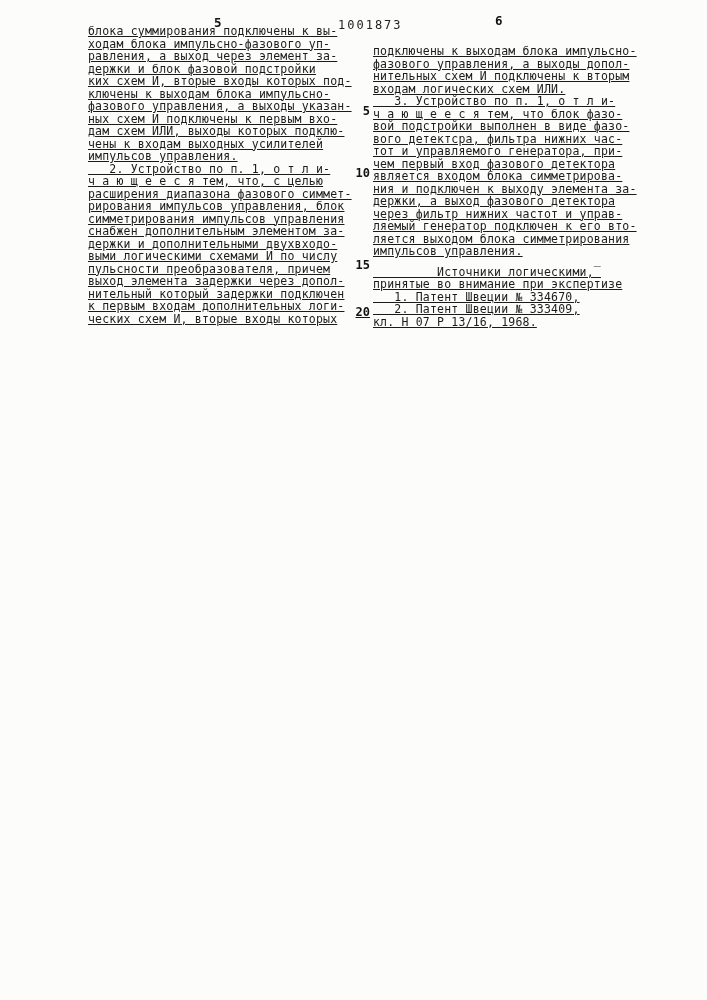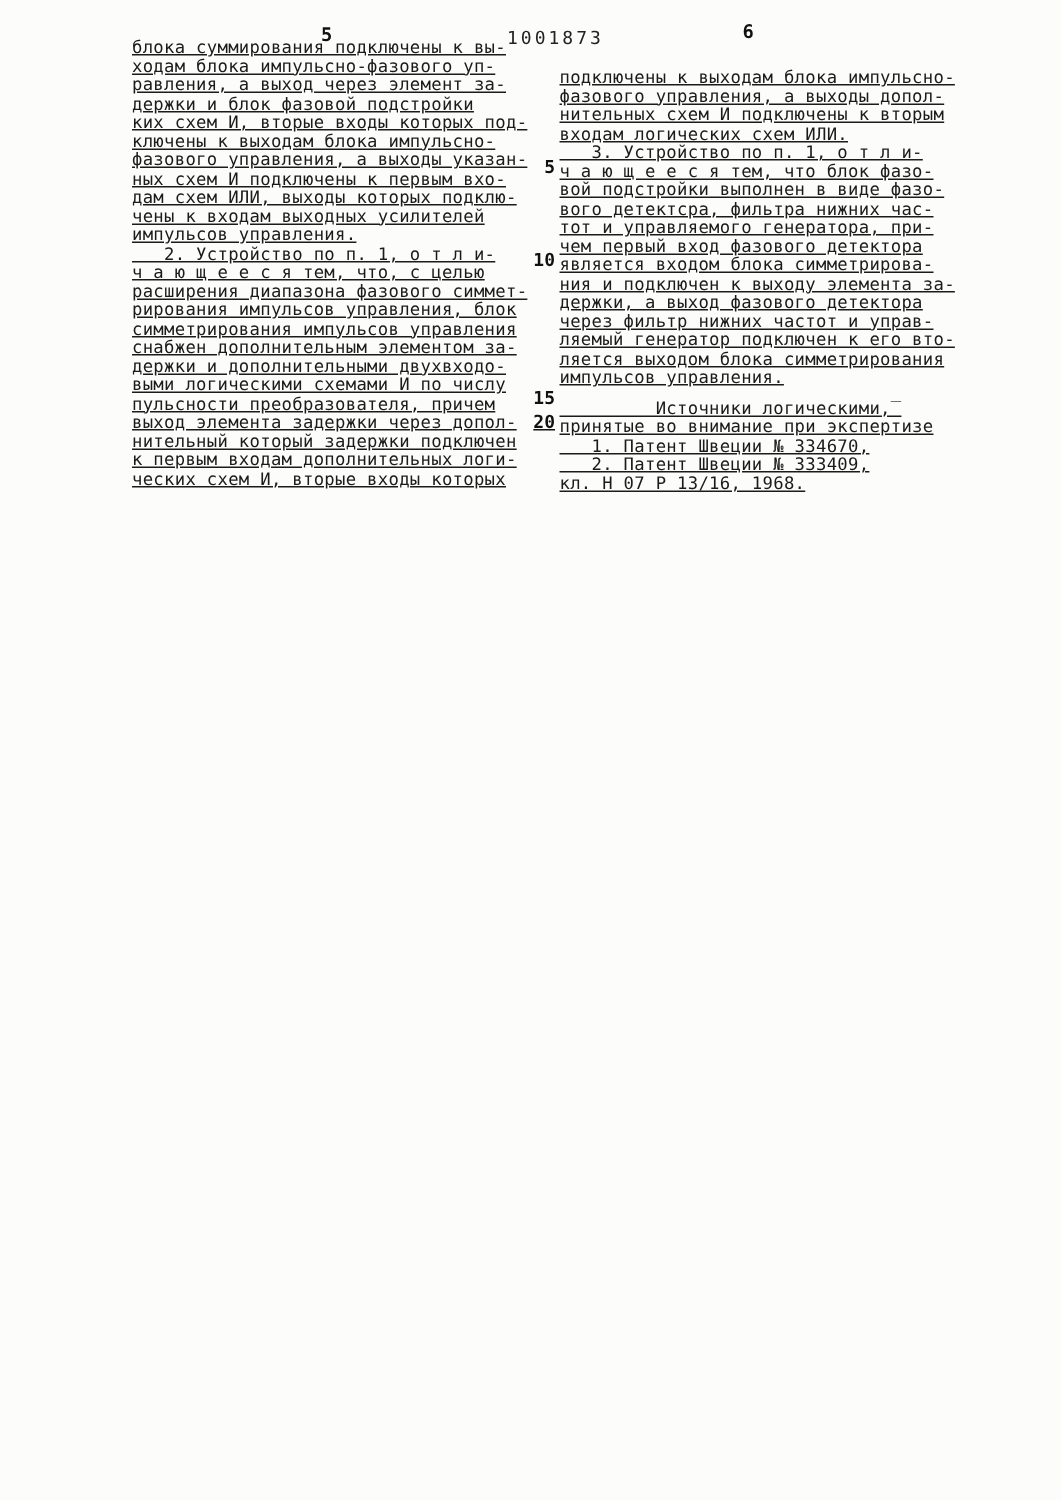--- a/index.html
+++ b/index.html
@@ -44,21 +44,21 @@
     position:absolute;
     left:346px;width:24px;
     text-align:right;
     font-size:12px;
     font-weight:bold;
     color:#111;
   }
   .gn1{top:104px;}
   .gn2{top:166px;}
   .gn3{top:229px;margin-top:29px;}
-  .gn4{top:274px;text-decoration:underline;}
+  .gn4{top:305px;text-decoration:underline;}
 </style>
 </head>
 <body>
 
 <div class="page">
 
   <span class="page-num left">5</span>
 
   <span class="hdr-num doc-number">1001873</span>
 

